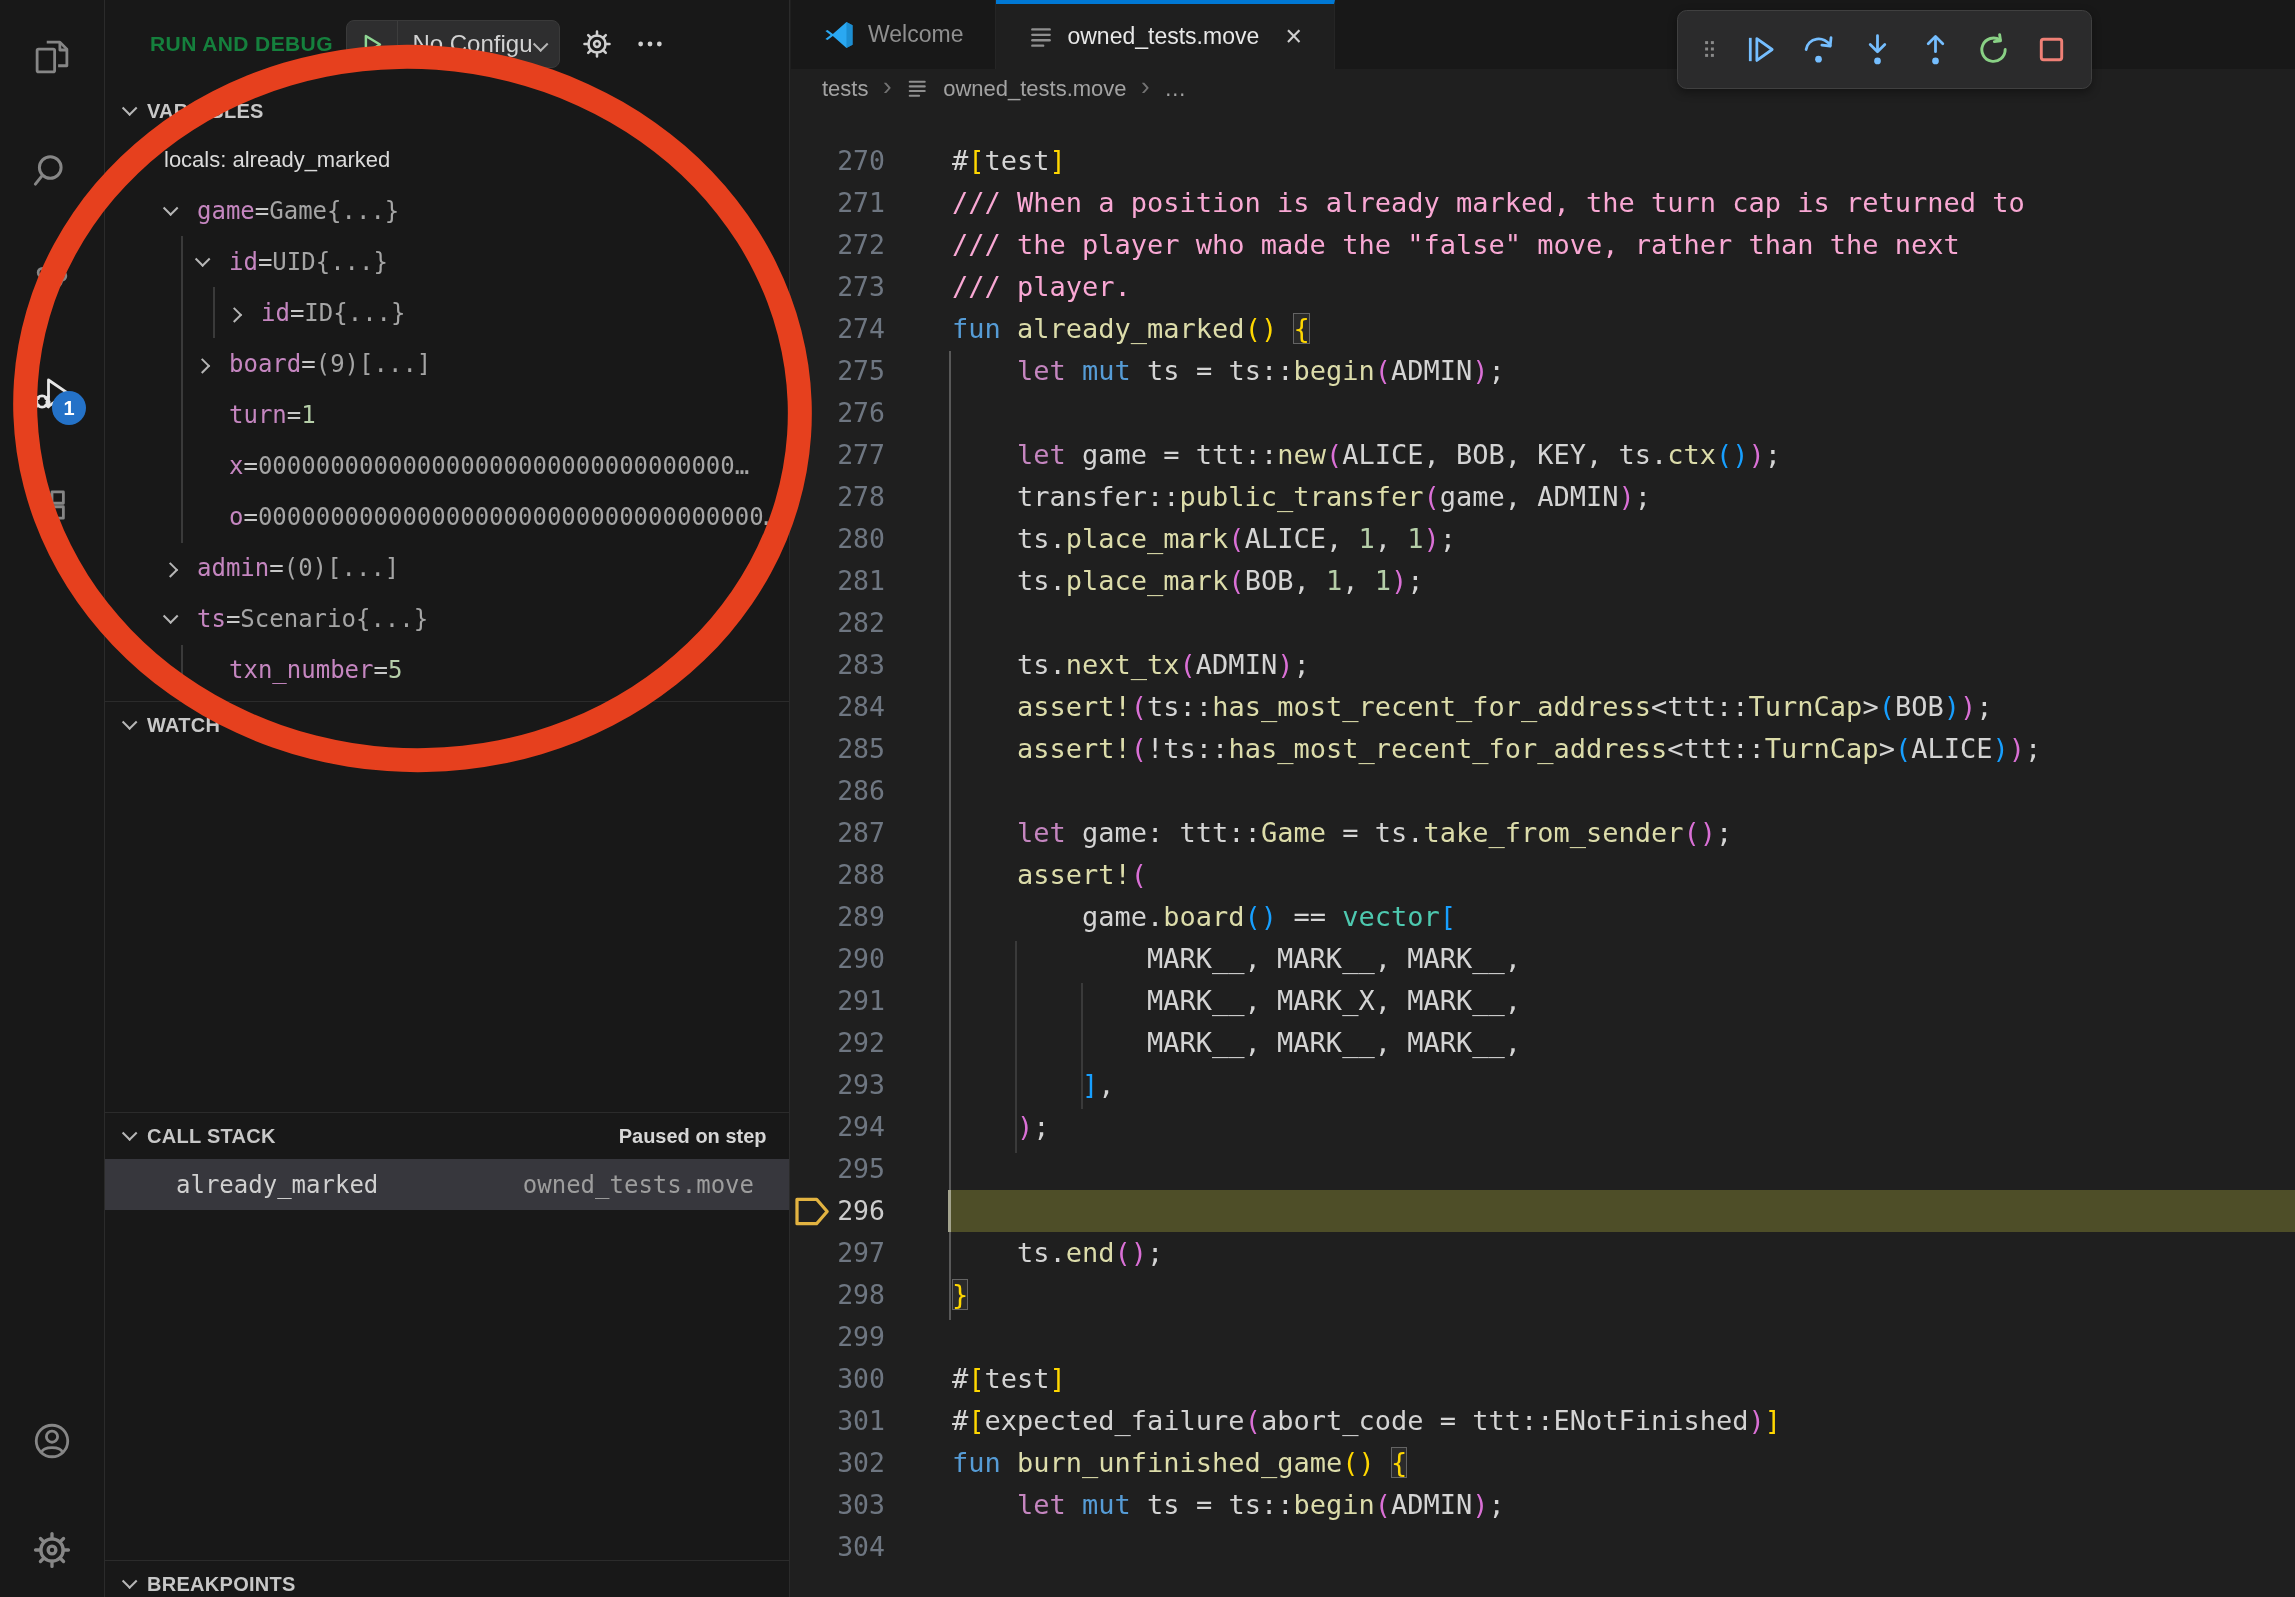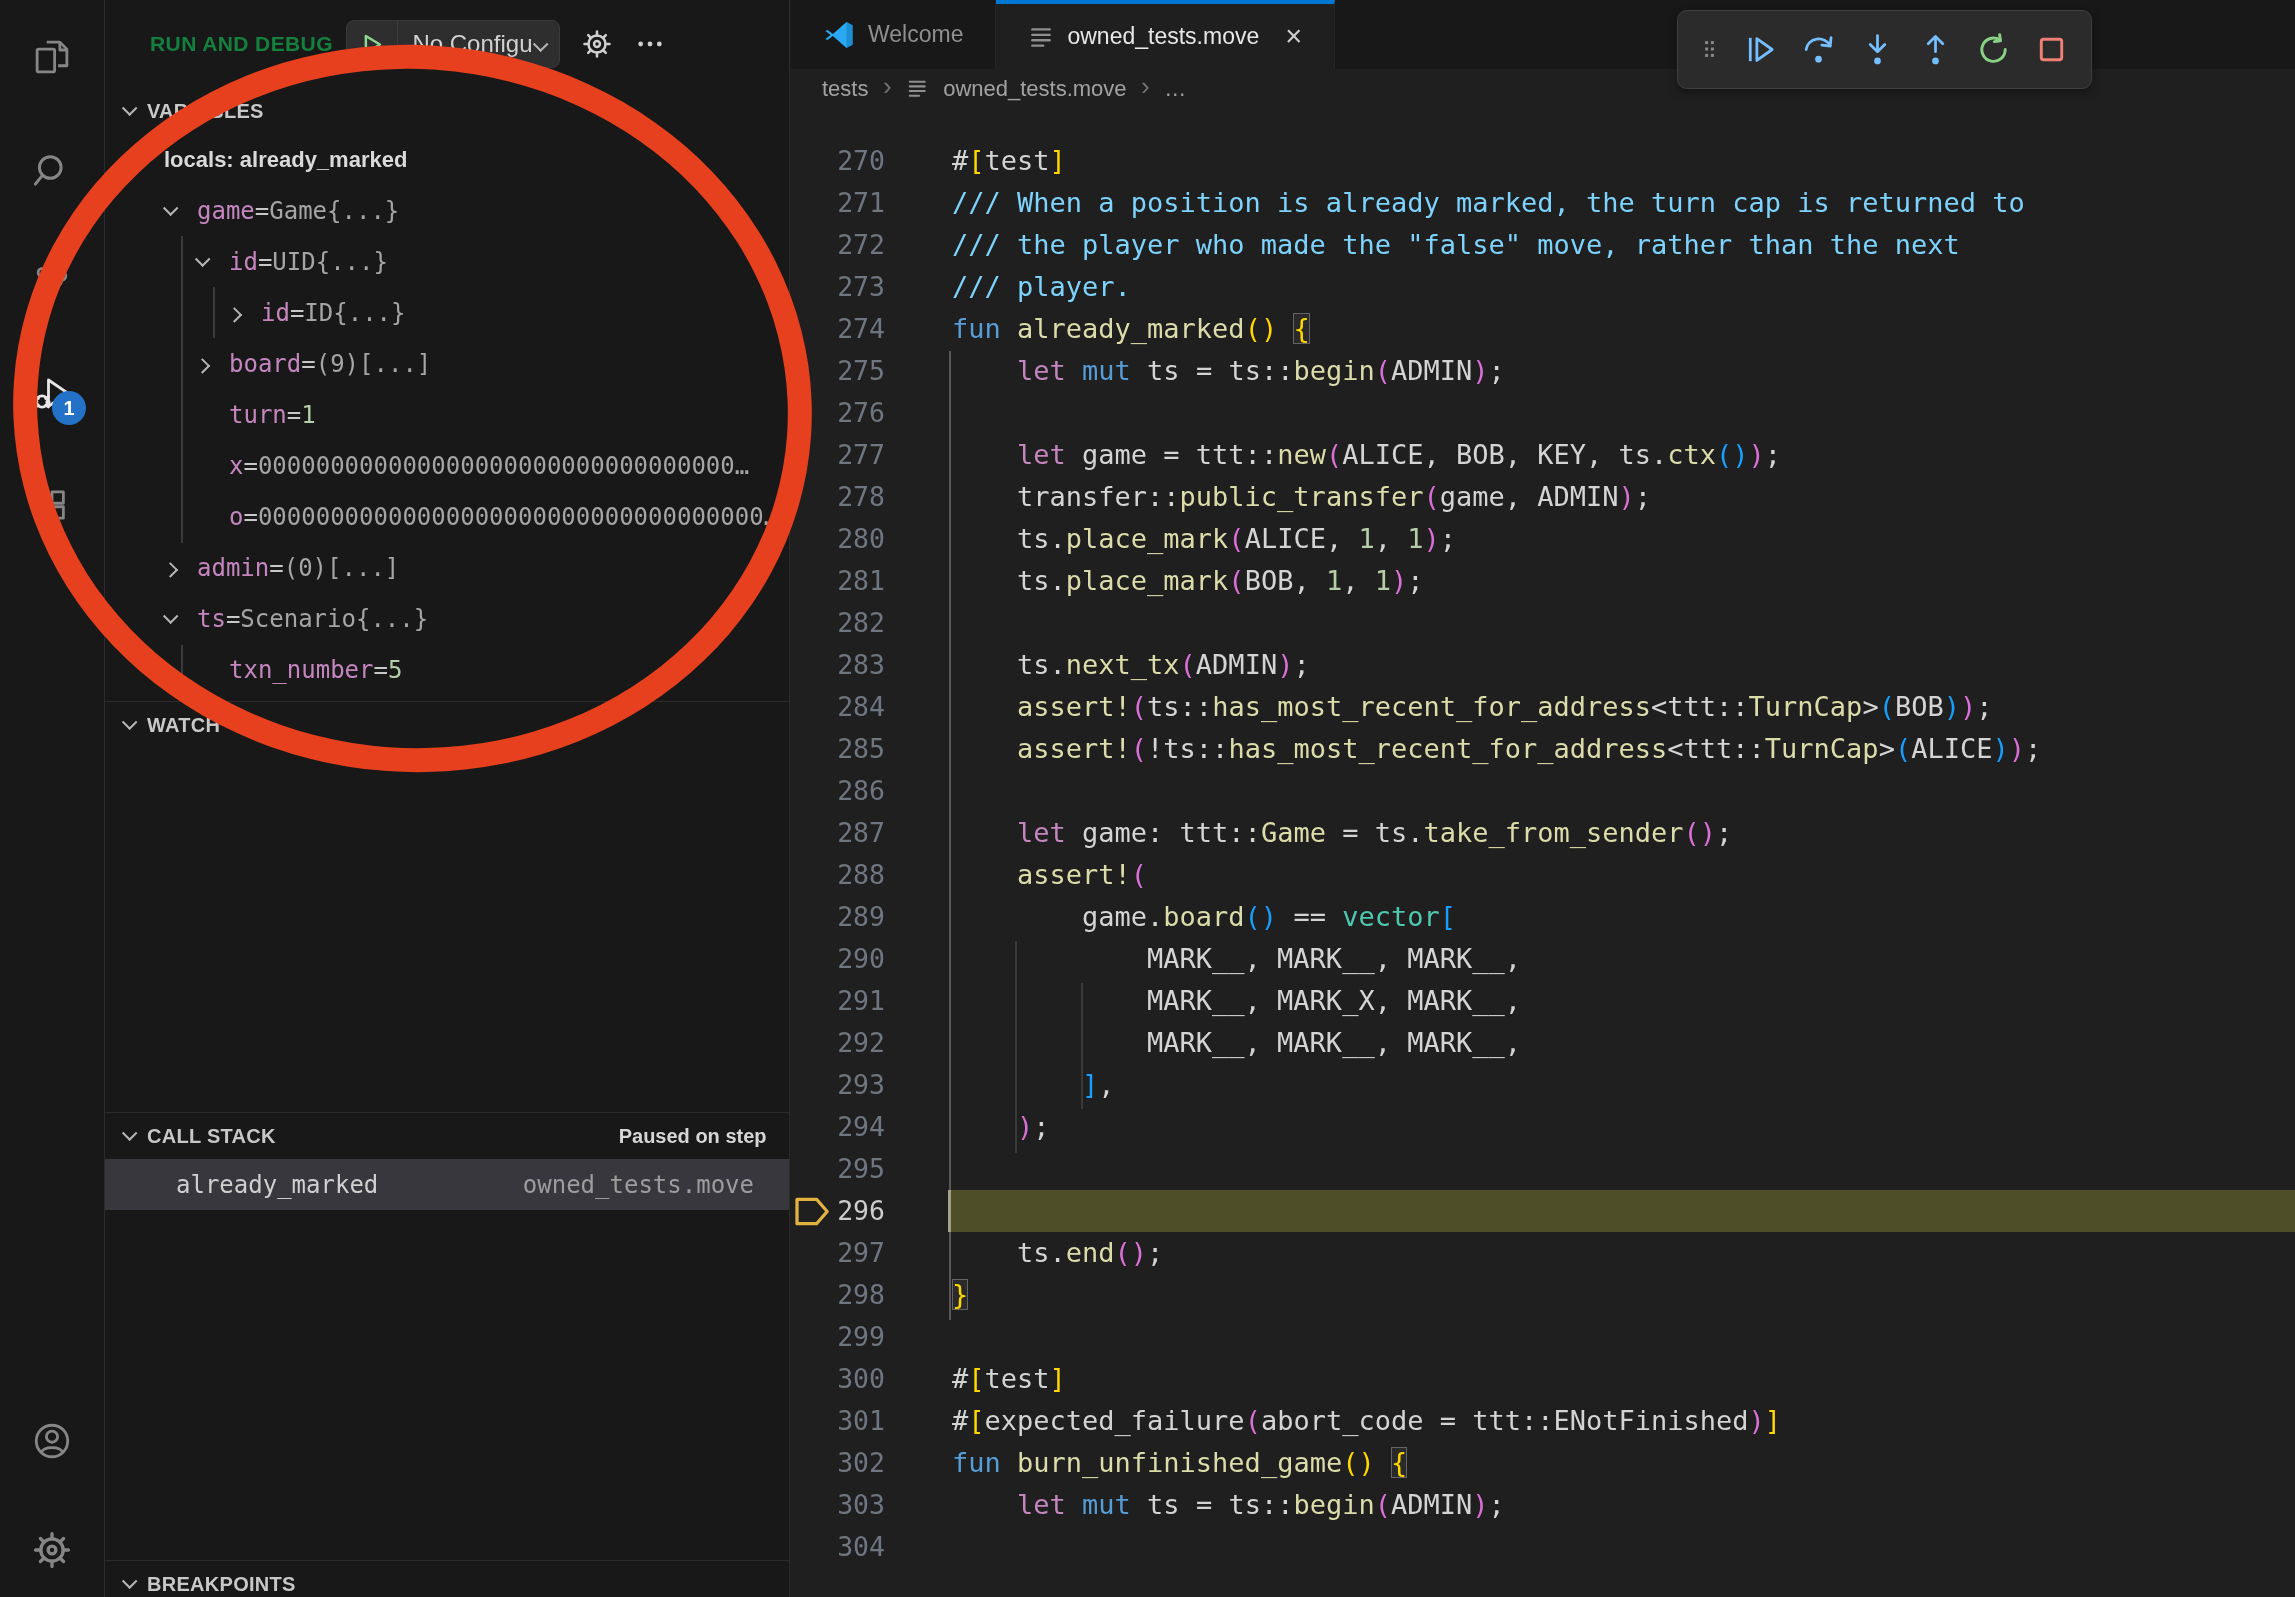--- a/index.html
+++ b/index.html
@@ -44,21 +44,21 @@
   .sec.bordered { border-top: 1.6px solid #2b2b2b; }
   .sec-h { display: flex; align-items: center; height: 46px; padding: 0 22.5px 0 19.3px; gap: 11.3px; }
   .sec-title { font-size: 20px; font-weight: 700; color: #c8c8c8; letter-spacing: 0.3px; }
   .sec-status { margin-left: auto; font-size: 20px; font-weight: 700; color: #d6d6d6; }
 
   
   .vtree { position: relative; }
   .vrow { height: 51px; display: flex; align-items: center; white-space: nowrap; overflow: hidden;
           font-family: "DejaVu Sans Mono", monospace; font-size: 24px; color: #c8c8c8; }
   .vrow .twisty { width: 32px; flex: none; display: flex; align-items: center; }
-  .vscope { font-family: "Liberation Sans", sans-serif; font-size: 22px; font-weight: 700; color: #dadada; }
+  .vscope { font-family: "Liberation Sans", sans-serif; font-size: 22px; font-weight: 400; color: #dadada; }
   .vname { color: #c586c0; }
   .veq { color: #c8c8c8; }
   .vval { color: #a5a5a5; }
   .vval.green { color: #b5cea8; }
   .vguide { position: absolute; width: 1.6px; background: #3a3a3a; }
 
   
   .csrow { height: 51px; background: #37373d; display: flex; align-items: center;
            padding: 0 35px 0 71px; font-family: "DejaVu Sans Mono", monospace;
            font-size: 24px; color: #d0d0d0; }
@@ -94,21 +94,21 @@
           font-size: 26.5px; line-height: 42px; color: #6e7681; position: relative; z-index: 2; }
   .cgap { width: 67px; flex: none; }
   .ctext { margin: 0; font-family: "DejaVu Sans Mono", monospace; font-size: 27px; line-height: 42px;
            white-space: pre; position: relative; z-index: 2; color: #d4d4d4; }
   .cline.hl .hlbar { position: absolute; left: 157px; right: 0; top: 0; bottom: 0; background: #4e4e28; z-index: 0; }
   .cline.hl .hltick { position: absolute; left: 157px; width: 3.2px; top: 0; bottom: 0; background: #a3a38d; z-index: 1; }
   .cline.hl .cnum { color: #cccccc; }
   .iguide { position: absolute; width: 1.6px; z-index: 1; }
 
   .tk-p  { color: #d4d4d4; }
-  .tk-cm { color: #7dd3fc; }
+  .tk-cm { color: #f9a8d4; }
   .tk-kb { color: #569cd6; }
   .tk-kp { color: #c586c0; }
   .tk-fn { color: #dcdcaa; }
   .tk-ty { color: #4ec9b0; }
   .tk-nu { color: #b5cea8; }
   .tk-b1 { color: #ffd700; }
   .tk-b2 { color: #da70d6; }
   .tk-b3 { color: #179fff; }
   .tk-bm { color: #ffd700; outline: 1.6px solid #646464; outline-offset: -1.6px; background: rgba(100,100,100,0.16); }
 

